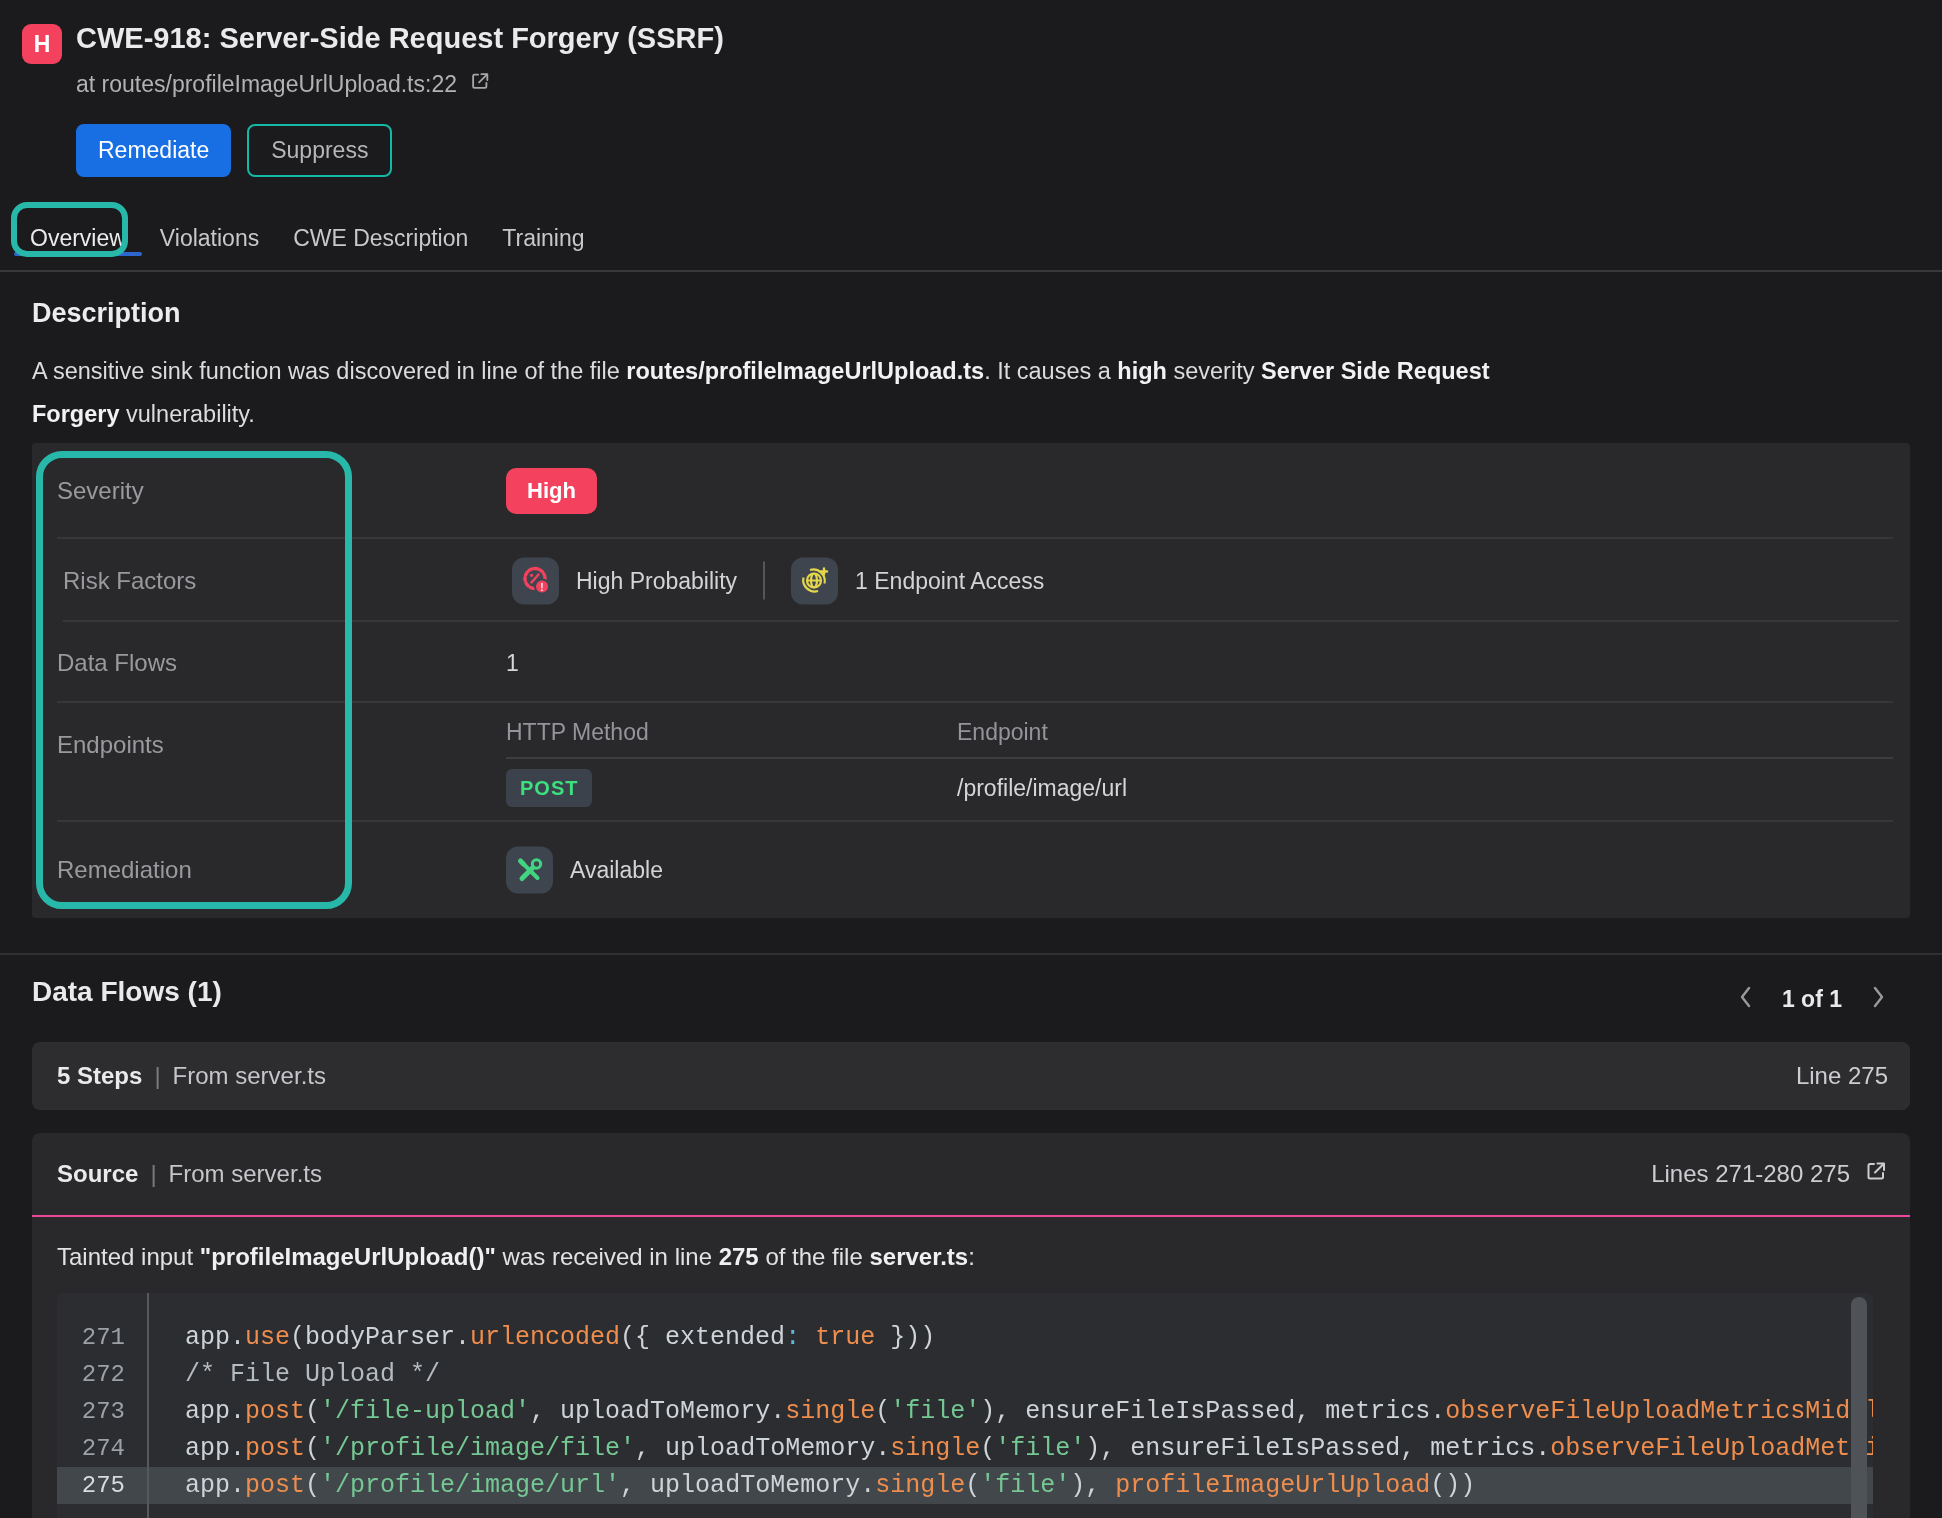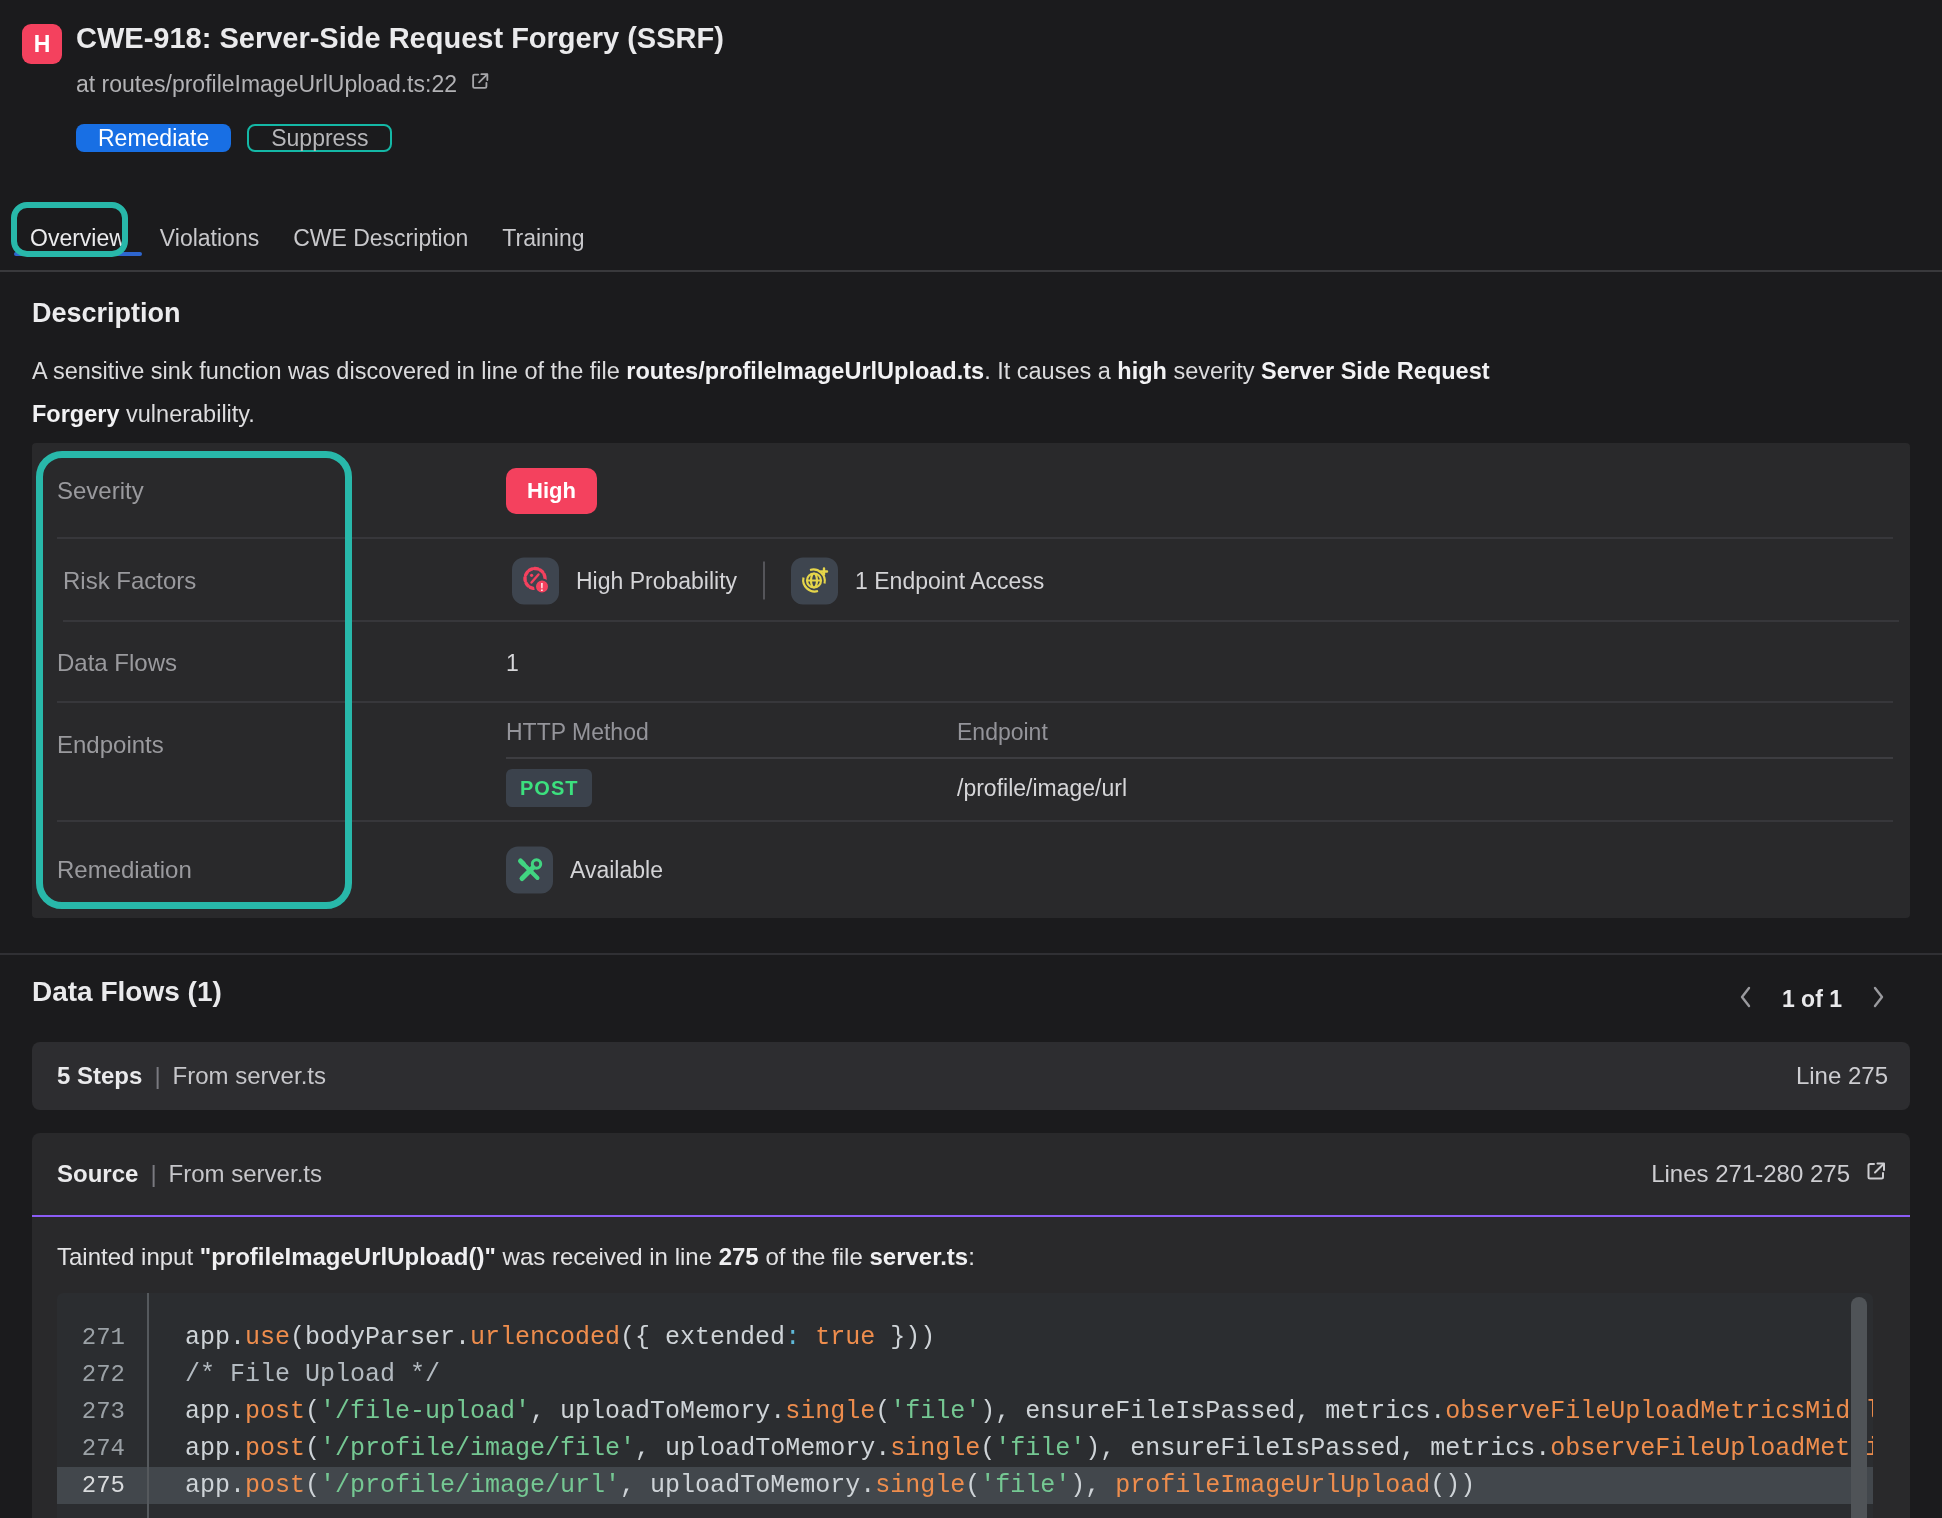--- a/index.html
+++ b/index.html
@@ -8,21 +8,21 @@
   .screen { position:relative; width:1942px; height:1518px; background:#1b1b1d; overflow:hidden; }
 
   
   .h-badge { position:absolute; left:22px; top:24px; width:40px; height:40px; border-radius:9px;
              background:#f4415e; color:#fff; font-weight:bold; font-size:23px;
              display:flex; align-items:center; justify-content:center; }
   .title { position:absolute; left:76px; top:22px; font-size:29px; font-weight:bold; color:#eaeaec; }
   .subtitle { position:absolute; left:76px; top:70px; font-size:23px; color:#b2b2b5;
               display:flex; align-items:center; gap:12px; }
   .btn-row { position:absolute; left:76px; top:124px; display:flex; gap:16px; }
-  .btn { height:28px; padding:0 22px; border-radius:8px; font-size:23px; display:flex; align-items:center; cursor:pointer; }
+  .btn { height:53px; padding:0 22px; border-radius:8px; font-size:23px; display:flex; align-items:center; cursor:pointer; }
   .btn-primary { background:#186fe4; color:#ffffff; }
   .btn-ghost { background:transparent; border:2px solid #14b8a6; color:#b6b6b9; }
 
   
   .tabs { position:absolute; left:30px; top:218px; display:flex; gap:34px; font-size:23px; height:40px; align-items:center; }
   .tab { color:#c8c8cb; cursor:pointer; }
   .tab.active { color:#ebebed; }
   .tab-underline { position:absolute; left:14px; top:252px; width:128px; height:4px; background:#2e66cf; border-radius:2px; }
   .tabs-divider { position:absolute; left:0; top:270px; width:100%; height:2px; background:#39393c; }
   .annot { position:absolute; border:6px solid #28b8aa; border-radius:16px; pointer-events:none; z-index:5; }
@@ -69,21 +69,21 @@
   .bar-left { display:flex; align-items:center; gap:12px; }
   .bar-bold { font-weight:bold; color:#eaeaec; }
   .bar-sep { color:#7a7a80; }
   .bar-dim { color:#c6c6ca; }
   .bar-right { color:#cdcdd1; display:flex; align-items:center; gap:14px; }
 
   
   .source-panel { position:absolute; left:32px; top:1133px; width:1878px; height:385px; background:#29292b;
                   border-radius:8px 8px 0 0; overflow:hidden; }
   .source-header { height:84px; display:flex; align-items:center; justify-content:space-between;
-                   padding:0 22px 0 25px; border-bottom:2px solid #8b5cf6; font-size:24px; }
+                   padding:0 22px 0 25px; border-bottom:2px solid #ec4899; font-size:24px; }
   .tainted { margin:26px 25px 0 25px; font-size:24px; color:#e2e2e4; }
   .tainted b { color:#f0f0f2; }
   .code-block { position:absolute; left:25px; top:160px; width:1816px; height:260px; background:#2b2d30;
                 border-radius:6px; overflow:hidden; padding-top:26px; }
   .gutter-line { position:absolute; left:90px; top:0; bottom:0; width:2px; background:#55595d; z-index:2; }
   .code-line { height:37px; display:flex; align-items:center;
                font-family:Liberation Mono, monospace; font-size:25px; }
   .code-line.hl { background:#42474c; }
   .ln { width:68px; flex-shrink:0; text-align:right; color:#9ba1a6; font-size:24px; }
   .code-line.hl .ln { color:#d8dadc; }

